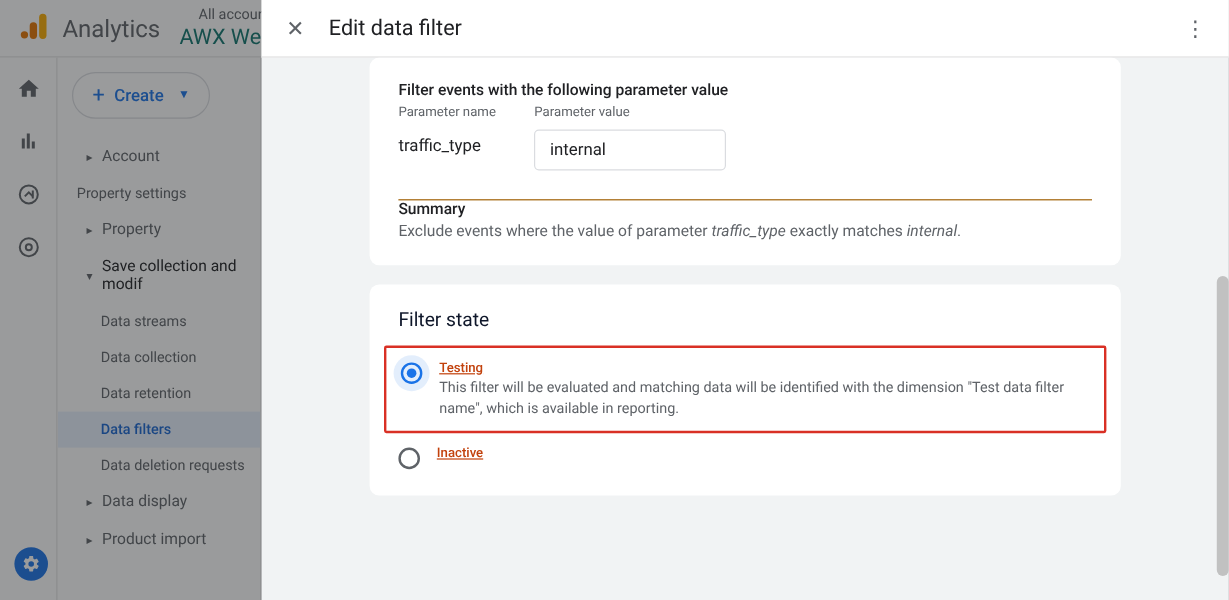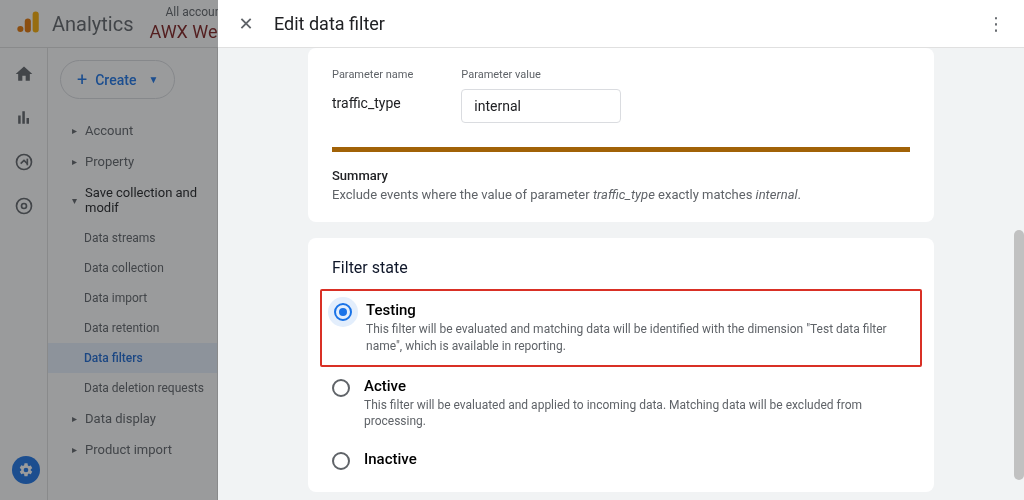--- a/index.html
+++ b/index.html
@@ -2,21 +2,21 @@
 <html><head>
 <meta charset="utf-8">
 <style>
 * { margin: 0; padding: 0; box-sizing: border-box; font-family: 'Google Sans', Roboto, Arial, sans-serif; }
 body { width: 1024px; height: 500px; overflow: hidden; background: #fff; position: relative; }
 
 .app-header { height: 48px; display: flex; align-items: center; padding: 0 16px; border-bottom: 1px solid #e0e0e0; }
 .logo-mark { width: 28px; height: 28px; margin-right: 8px; }
 .logo-text { font-size: 20px; color: #5f6368; font-weight: 400; }
 .breadcrumb { margin-left: 16px; font-size: 12px; color: #5f6368; }
-.breadcrumb-main { font-size: 18px; color: #7f1d1d; font-weight: 400; margin-top: 2px; }
+.breadcrumb-main { font-size: 18px; color: #0f766e; font-weight: 400; margin-top: 2px; }
 
 .main-area { display: flex; height: 452px; }
 .icon-rail { width: 48px; background: #fff; border-right: 1px solid #e0e0e0; display: flex; flex-direction: column; align-items: center; padding-top: 16px; gap: 24px; }
 .rail-icon { width: 20px; height: 20px; color: #5f6368; cursor: pointer; display: flex; align-items: center; justify-content: center; }
 .rail-gear { position: absolute; bottom: 16px; left: 12px; width: 28px; height: 28px; background: #1a73e8; border-radius: 50%; display: flex; align-items: center; justify-content: center; color: #fff; cursor: pointer; }
 
 .sidebar { width: 170px; background: #fff; border-right: 1px solid #e0e0e0; padding-top: 12px; overflow: hidden; }
 .create-btn { margin: 0 12px 16px; padding: 8px 16px; border: 1px solid #dadce0; border-radius: 24px; display: flex; align-items: center; gap: 8px; color: #1a73e8; font-size: 14px; font-weight: 500; cursor: pointer; background: #fff; }
 .create-plus { font-size: 18px; font-weight: 400; }
 .nav-item { padding: 8px 12px 8px 24px; font-size: 13px; color: #5f6368; cursor: pointer; display: flex; align-items: center; gap: 8px; }
@@ -32,38 +32,38 @@
 .panel-header { height: 48px; background: #fff; display: flex; align-items: center; padding: 0 16px; border-bottom: 1px solid #e0e0e0; }
 .close-x { width: 24px; height: 24px; color: #5f6368; cursor: pointer; margin-right: 16px; display: flex; align-items: center; justify-content: center; font-size: 18px; }
 .panel-title { font-size: 18px; color: #202124; flex: 1; }
 .save-btn { background: #1a73e8; color: #fff; border: none; padding: 8px 20px; border-radius: 4px; font-size: 14px; font-weight: 500; cursor: pointer; margin-right: 12px; }
 .more-dots { width: 24px; height: 24px; cursor: pointer; color: #5f6368; display: flex; align-items: center; justify-content: center; font-size: 18px; }
 
 .panel-body { flex: 1; overflow-y: auto; padding: 0 90px 24px; }
 .card { background: #fff; border-radius: 8px; padding: 20px 24px; margin-bottom: 16px; }
 .card-section-title { font-size: 13px; font-weight: 500; color: #202124; margin-bottom: 4px; }
 .help-link { font-size: 13px; color: #1a73e8; text-decoration: underline; cursor: pointer; display: inline-block; margin-bottom: 12px; }
-.param-row { display: flex; gap: 48px; margin-bottom: 24px; }
+.param-row { display: flex; gap: 32px; margin-bottom: 24px; }
 .param-col-label { font-size: 11px; color: #5f6368; margin-bottom: 8px; }
 .param-name-val { font-size: 14px; color: #202124; padding-top: 6px; }
 .param-input { border: 1px solid #dadce0; border-radius: 4px; padding: 8px 12px; font-size: 14px; color: #202124; width: 160px; }
-.summary-row { border-top: 5px solid #a16207; padding-top: 16px; }
+.summary-row { border-top: 1px solid #a16207; }
 .summary-title { font-size: 13px; font-weight: 500; color: #202124; margin-bottom: 4px; }
 .summary-text { font-size: 13px; color: #5f6368; }
 .summary-text i { font-style: italic; }
 
 .filter-state-title { font-size: 16px; color: #0f172a; margin-bottom: 12px; padding-left: 12px; }
 .radio-row { display: flex; gap: 14px; padding: 10px 12px; align-items: flex-start; cursor: pointer; }
 .radio-row.highlighted { border: 2px solid #d93025; border-radius: 2px; }
 .radio-circle { width: 18px; height: 18px; border: 2px solid #5f6368; border-radius: 50%; flex-shrink: 0; margin-top: 2px; position: relative; }
 .radio-circle.selected { border-color: #1a73e8; }
 .radio-circle.selected::after { content: ''; position: absolute; inset: 3px; background: #1a73e8; border-radius: 50%; }
 .radio-outer-ring { position: absolute; inset: -8px; background: rgba(26,115,232,0.12); border-radius: 50%; }
 .radio-content { flex: 1; }
-.radio-title { font-size: 15px; font-weight: 500; color: #000000; margin-bottom: 2px; }
+.radio-title { font-size: 11px; font-weight: 500; color: #c2410c; margin-bottom: 2px; text-decoration: underline; }
 .radio-desc { font-size: 12px; color: #5f6368; line-height: 1.4; }
 
 .scrollbar-stub { position: absolute; right: 0; top: 230px; width: 10px; height: 250px; background: #c1c1c1; border-radius: 5px; z-index: 20; }
 </style>
 </head>
 <body>
 
 <div class="app-header">
   <span>
     <svg class="logo-mark" viewBox="0 0 32 32">
@@ -109,31 +109,31 @@
   <div class="sidebar">
     <button class="create-btn">
       <span class="create-plus">+</span>
       <span>Create</span>
       <span style="font-size:10px;margin-left:4px">▼</span>
     </button>
     <div class="nav-item">
         <span class="nav-chevron">▸</span>
         <span>Account</span>
       </div>
+    <div class="nav-header">Property settings</div>
     <div class="nav-item">
         <span class="nav-chevron">▸</span>
         <span>Property</span>
       </div>
     <div class="nav-item expanded">
         <span class="nav-chevron">▾</span>
         <span>Save collection and modif</span>
       </div>
     <div class="nav-item sub">Data streams</div>
     <div class="nav-item sub">Data collection</div>
-    <div class="nav-item sub">Data import</div>
     <div class="nav-item sub">Data retention</div>
     <div class="nav-item sub active">Data filters</div>
     <div class="nav-item sub">Data deletion requests</div>
     <div class="nav-item">
         <span class="nav-chevron">▸</span>
         <span>Data display</span>
       </div>
     <div class="nav-item">
         <span class="nav-chevron">▸</span>
         <span>Product import</span>
@@ -151,20 +151,21 @@
 
 <div class="panel">
   <div class="panel-header">
     <div class="close-x">✕</div>
     <div class="panel-title">Edit data filter</div>
     <div class="more-dots">⋮</div>
   </div>
 
   <div class="panel-body">
     <div class="card">
+      <div class="card-section-title">Filter events with the following parameter value</div>
       <div class="param-row">
         <div>
           <div class="param-col-label">Parameter name</div>
           <div class="param-name-val">traffic_type</div>
         </div>
         <div>
           <div class="param-col-label">Parameter value</div>
           <input class="param-input" value="internal" style="">
         </div>
       </div>
@@ -182,27 +183,20 @@
       <div class="radio-row highlighted">
         <div class="radio-circle selected">
             <div class="radio-outer-ring"></div>
           </div>
         <div class="radio-content">
           <div class="radio-title">Testing</div>
           <div class="radio-desc">This filter will be evaluated and matching data will be identified with the dimension "Test data filter name", which is available in reporting.</div>
         </div>
       </div>
 
-      <div class="radio-row">
-        <div class="radio-circle"></div>
-        <div class="radio-content">
-          <div class="radio-title">Active</div>
-          <div class="radio-desc">This filter will be evaluated and applied to incoming data. Matching data will be excluded from processing.</div>
-        </div>
-      </div>
 
       <div class="radio-row">
         <div class="radio-circle"></div>
         <div class="radio-content">
           <div class="radio-title">Inactive</div>
 
         </div>
       </div>
     </div>
   </div>

